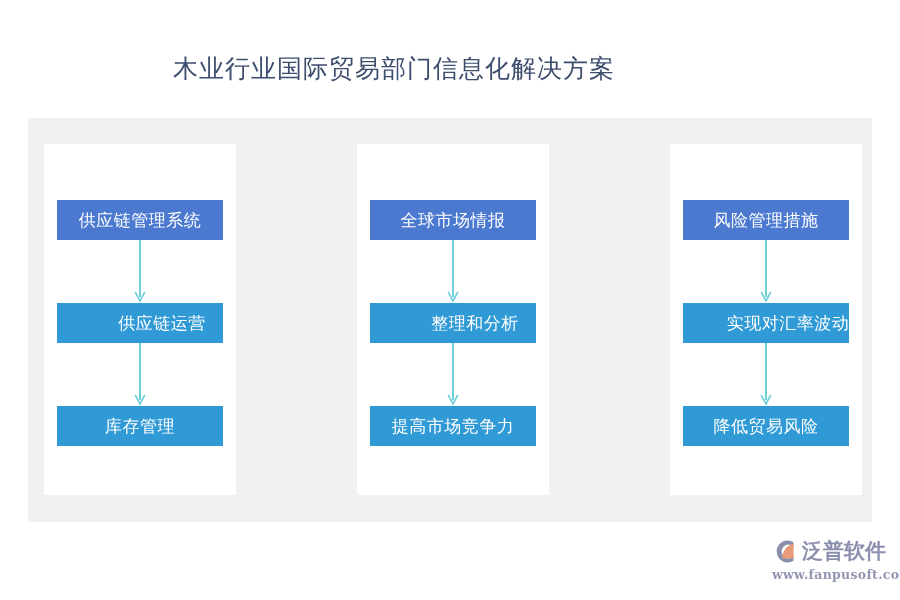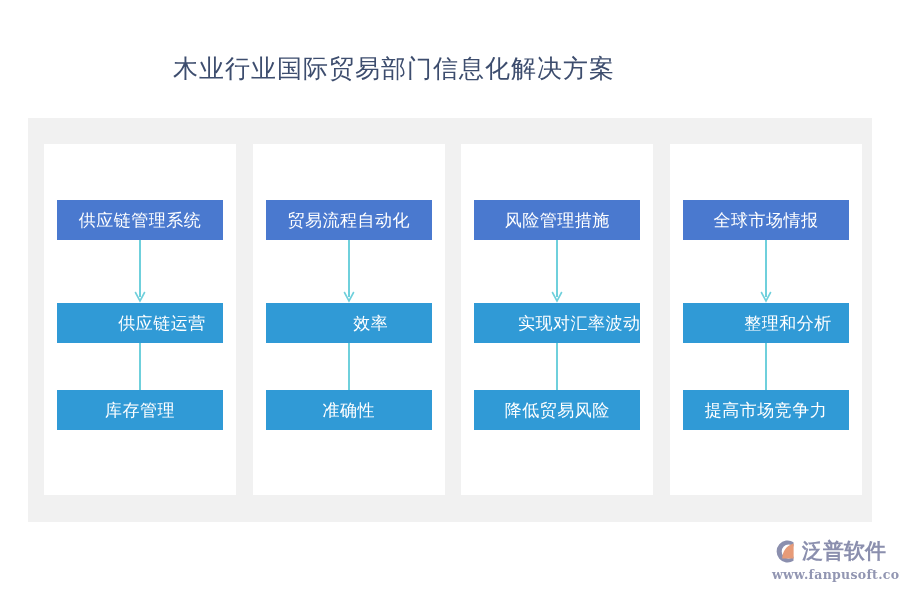--- a/index.html
+++ b/index.html
@@ -81,21 +81,21 @@
   .node.level-0 {
     top: 56px;
     background: #4a79cf;
   }
   .node.level-1 {
     top: 159px;
     background: #309ad6;
     padding-left: 44px;
   }
   .node.level-2 {
-    top: 246px;
+    top: 262px;
     background: #309ad6;
     font-family: Liberation Serif, serif;
   }
 
   .arrow {
     position: absolute;
     left: 50%;
     width: 14px;
     margin-left: -7px;
     height: 63px;
@@ -163,73 +163,54 @@
             <svg width="14" height="63" viewBox="0 0 14 63">
               <line x1="7" y1="0" x2="7" y2="57" stroke="#6fd0dc" stroke-width="2"></line>
               <path d="M2.2 52 L7 61 L11.8 52" fill="none" stroke="#6fd0dc" stroke-width="1.6"></path>
             </svg>
           </div>
           <div class="node level-2">库存管理</div>
         </div>
       </div>
       <div class="column-card">
         <div class="node-stack">
-          <div class="node level-0">贸易流程自动化</div>
+          <div class="node level-0">全球市场情报</div>
           <div class="arrow arrow-0">
             <svg width="14" height="63" viewBox="0 0 14 63">
               <line x1="7" y1="0" x2="7" y2="57" stroke="#6fd0dc" stroke-width="2"></line>
               <path d="M2.2 52 L7 61 L11.8 52" fill="none" stroke="#6fd0dc" stroke-width="1.6"></path>
             </svg>
           </div>
-          <div class="node level-1">效率</div>
+          <div class="node level-1">整理和分析</div>
           <div class="arrow arrow-1">
             <svg width="14" height="63" viewBox="0 0 14 63">
               <line x1="7" y1="0" x2="7" y2="57" stroke="#6fd0dc" stroke-width="2"></line>
               <path d="M2.2 52 L7 61 L11.8 52" fill="none" stroke="#6fd0dc" stroke-width="1.6"></path>
             </svg>
           </div>
-          <div class="node level-2">准确性</div>
+          <div class="node level-2">提高市场竞争力</div>
         </div>
       </div>
       <div class="column-card">
         <div class="node-stack">
           <div class="node level-0">风险管理措施</div>
           <div class="arrow arrow-0">
             <svg width="14" height="63" viewBox="0 0 14 63">
               <line x1="7" y1="0" x2="7" y2="57" stroke="#6fd0dc" stroke-width="2"></line>
               <path d="M2.2 52 L7 61 L11.8 52" fill="none" stroke="#6fd0dc" stroke-width="1.6"></path>
             </svg>
           </div>
           <div class="node level-1">实现对汇率波动</div>
           <div class="arrow arrow-1">
             <svg width="14" height="63" viewBox="0 0 14 63">
               <line x1="7" y1="0" x2="7" y2="57" stroke="#6fd0dc" stroke-width="2"></line>
               <path d="M2.2 52 L7 61 L11.8 52" fill="none" stroke="#6fd0dc" stroke-width="1.6"></path>
             </svg>
           </div>
           <div class="node level-2">降低贸易风险</div>
-        </div>
-      </div>
-      <div class="column-card">
-        <div class="node-stack">
-          <div class="node level-0">全球市场情报</div>
-          <div class="arrow arrow-0">
-            <svg width="14" height="63" viewBox="0 0 14 63">
-              <line x1="7" y1="0" x2="7" y2="57" stroke="#6fd0dc" stroke-width="2"></line>
-              <path d="M2.2 52 L7 61 L11.8 52" fill="none" stroke="#6fd0dc" stroke-width="1.6"></path>
-            </svg>
-          </div>
-          <div class="node level-1">整理和分析</div>
-          <div class="arrow arrow-1">
-            <svg width="14" height="63" viewBox="0 0 14 63">
-              <line x1="7" y1="0" x2="7" y2="57" stroke="#6fd0dc" stroke-width="2"></line>
-              <path d="M2.2 52 L7 61 L11.8 52" fill="none" stroke="#6fd0dc" stroke-width="1.6"></path>
-            </svg>
-          </div>
-          <div class="node level-2">提高市场竞争力</div>
         </div>
       </div>
     </div>
 </div>
 
 <div class="logo">
   <div class="logo-row">
     <span class="logo-mark">
       <svg width="27" height="27" viewBox="0 0 27 27">
         <path d="M21.5 4.2 A11 11 0 1 0 21.5 22.8 L21.5 18.6 A7 7 0 1 1 21.5 8.4 Z" fill="#8b8fae"></path>

